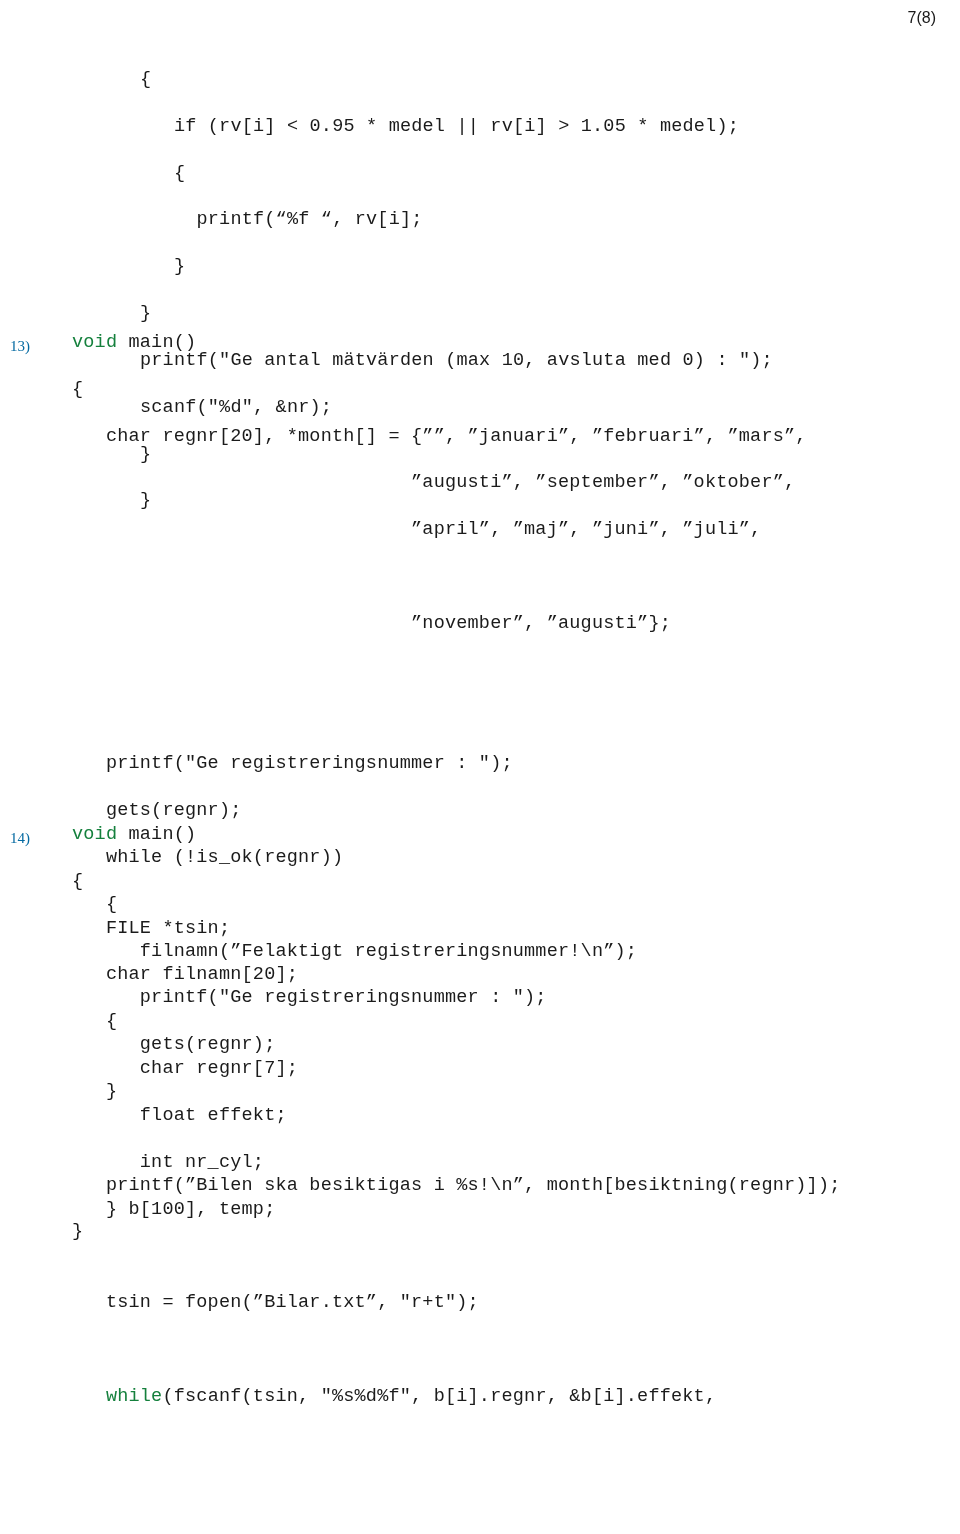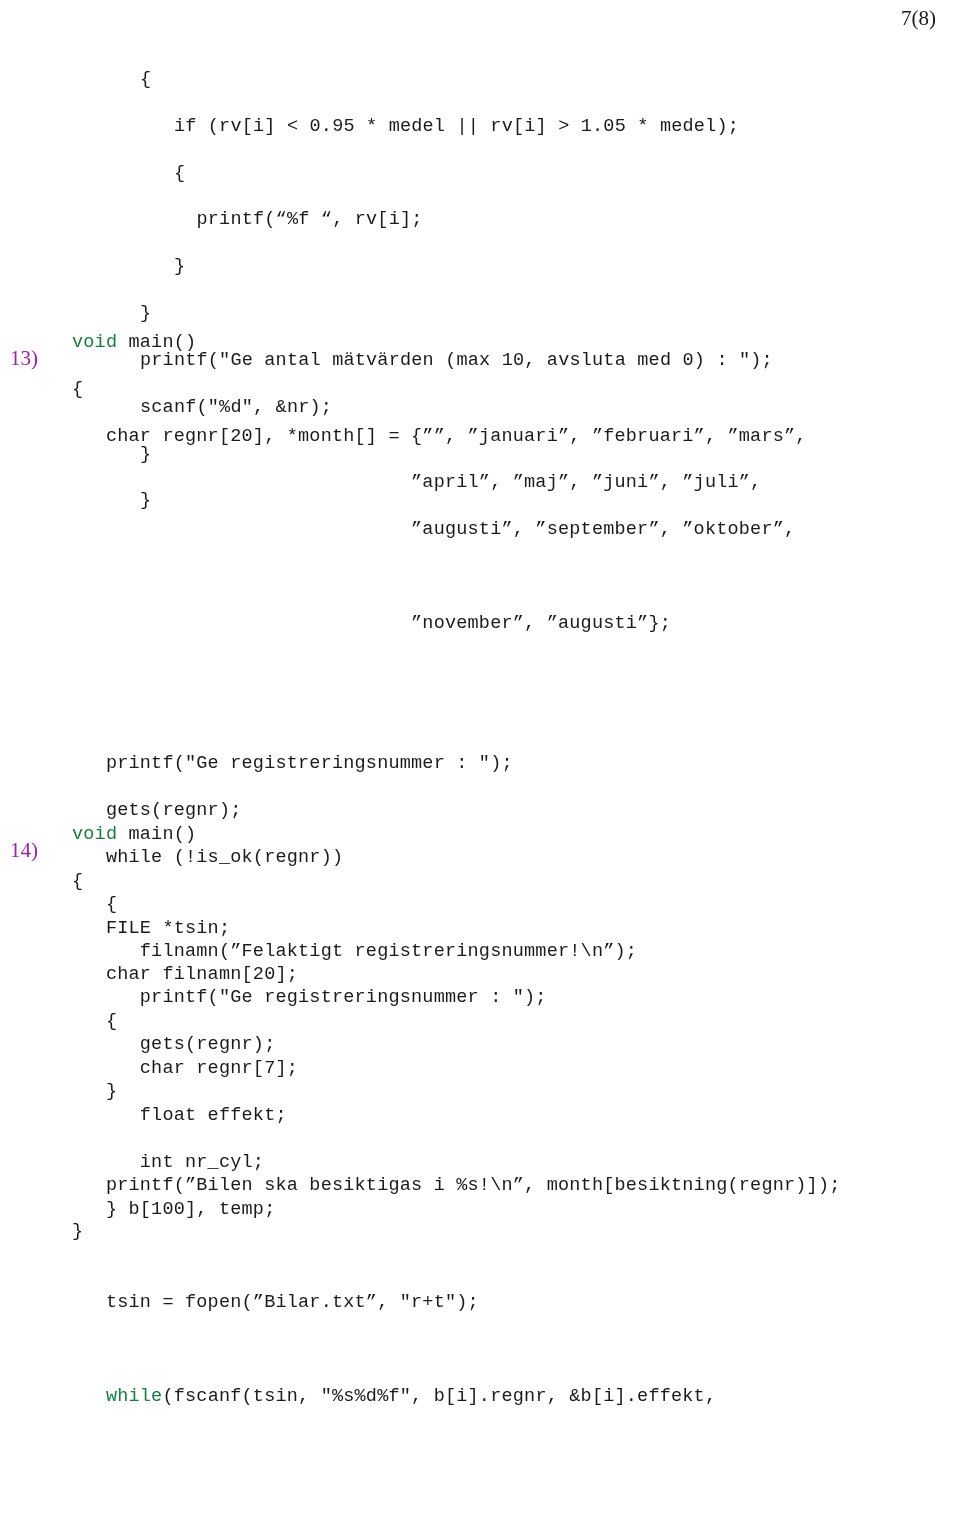--- a/index.html
+++ b/index.html
@@ -14,22 +14,22 @@
     font-family: "Liberation Serif", serif;
     color: #000000;
     overflow: hidden;
   }
 
   
   .page-header {
     position: absolute;
     top: 6px;
     right: 24px;
-    font-family: Liberation Serif, serif;
-    font-size: 21px;
+    font-family: Liberation Sans, sans-serif;
+    font-size: 16px;
     line-height: 24px;
     color: #1a1a1a;
     letter-spacing: 0px;
     margin-left: 14px;
   }
 
   
   .sheet {
     position: absolute;
     left: 0;
@@ -40,26 +40,26 @@
 
   
   .block {
     position: absolute;
     left: 0;
     width: 960px;
   }
   .block-number {
     position: absolute;
     left: 10px;
-    top: 16px;
+    top: 4px;
     width: 62px;
     font-family: "Liberation Serif", serif;
-    font-size: 21px;
+    font-size: 15px;
     line-height: 23.4px;
-    color: #a21caf;
+    color: #0369a1;
     text-align: left;
   }
   .code {
     position: absolute;
     left: 72px;
     top: 0;
     margin: 0;
     padding: 0;
     font-family: "Liberation Mono", "DejaVu Sans Mono", monospace;
     font-size: 18.5px;
@@ -99,22 +99,22 @@
 <span class="ln"><span>scanf("%d", &amp;nr);</span></span>
 <span class="ln"><span>}</span></span>
 <span class="ln"><span>}</span></span>
 </pre>
       </div>
       <div class="block" style="top: 331px;">
         <div class="block-number">13)</div>
         <pre class="code" style="left: 72px;"><span class="ln"><span class="kw">void</span><span> main()</span></span>
 <span class="ln"><span>{</span></span>
 <span class="ln"><span>   char regnr[20], *month[] = {””, ”januari”, ”februari”, ”mars”,</span></span>
+<span class="ln"><span>                              ”augusti”, ”september”, ”oktober”,</span></span>
 <span class="ln"><span>                              ”april”, ”maj”, ”juni”, ”juli”,</span></span>
-<span class="ln"><span>                              ”augusti”, ”september”, ”oktober”,</span></span>
 <span class="ln blank"><span></span></span>
 <span class="ln"><span>                              ”november”, ”augusti”};</span></span>
 <span class="ln blank"><span></span></span>
 <span class="ln blank"><span></span></span>
 <span class="ln"><span>   printf("Ge registreringsnummer : ");</span></span>
 <span class="ln"><span>   gets(regnr);</span></span>
 <span class="ln"><span>   while (!is_ok(regnr))</span></span>
 <span class="ln"><span>   {</span></span>
 <span class="ln"><span>      filnamn(”Felaktigt registreringsnummer!\n”);</span></span>
 <span class="ln"><span>      printf("Ge registreringsnummer : ");</span></span>

